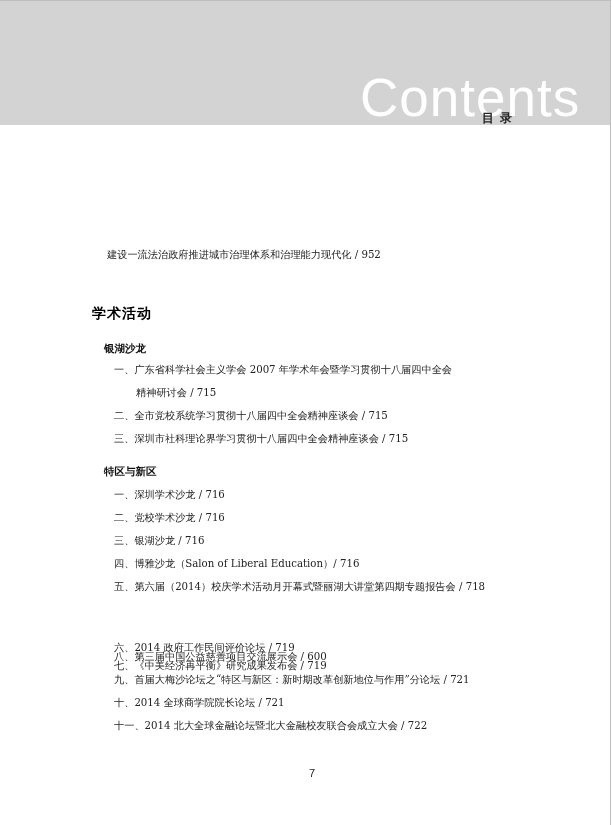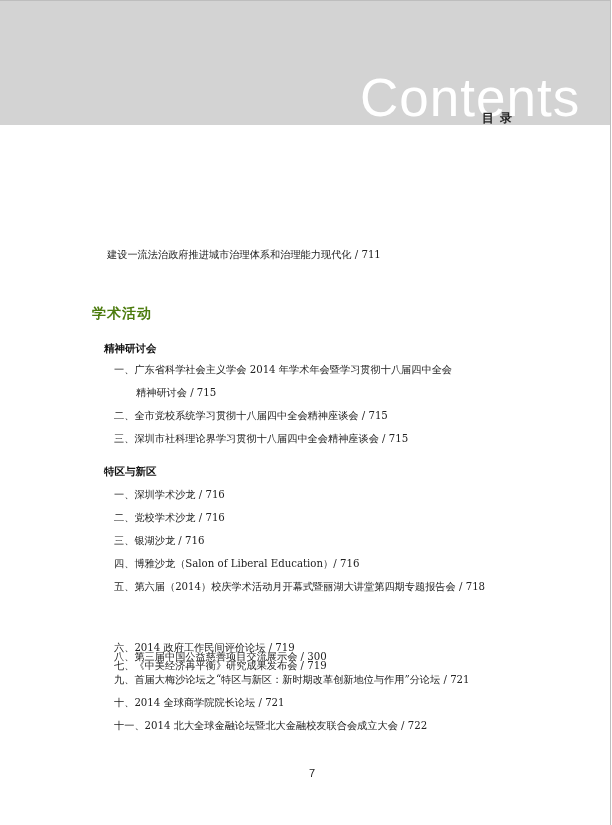--- a/index.html
+++ b/index.html
@@ -30,21 +30,21 @@
       font-size: 12px; line-height: 14px; color: #222; font-weight: bold;
       white-space: nowrap; letter-spacing: 6px;
     }
     .entry {
       position: absolute; font-size: 10.2px; line-height: 14px;
       white-space: nowrap; color: #222;
     }
     .section-title {
       position: absolute; left: 92px; top: 304px;
       font-family: "DejaVu Sans", "Liberation Sans", sans-serif;
-      font-size: 14px; line-height: 18px; font-weight: bold; color: #4d7c0f;
+      font-size: 14px; line-height: 18px; font-weight: bold; color: #000000;
       letter-spacing: 1px;
     }
     .sub-title {
       position: absolute; left: 104px;
       font-family: "DejaVu Sans", "Liberation Sans", sans-serif;
       font-size: 10.5px; line-height: 14px; font-weight: bold; color: #111;
     }
     .page-num {
       position: absolute; left: 309px; top: 767px;
       font-family: "Liberation Sans", "DejaVu Sans", sans-serif;
@@ -52,36 +52,36 @@
     }
   </style>
 </head>
 <body>
 
 <div class="header-band"></div>
 <div class="right-rule"></div>
 <div class="contents-title">Contents</div>
 <div class="mulu">目录</div>
 
-<div class="entry" style="left:107px; top:248px;">建设一流法治政府推进城市治理体系和治理能力现代化 / 711</div>
+<div class="entry" style="left:107px; top:248px;">建设一流法治政府推进城市治理体系和治理能力现代化 / 952</div>
 
 <div class="section-title">学术活动</div>
 
-<div class="sub-title" style="top:341px;">精神研讨会</div>
-<div class="entry" style="left:114px; top:363px;">一、广东省科学社会主义学会 2014 年学术年会暨学习贯彻十八届四中全会</div>
+<div class="sub-title" style="top:341px;">银湖沙龙</div>
+<div class="entry" style="left:114px; top:363px;">一、广东省科学社会主义学会 2007 年学术年会暨学习贯彻十八届四中全会</div>
 <div class="entry" style="left:136px; top:386px;">精神研讨会 / 715</div>
 <div class="entry" style="left:114px; top:409px;">二、全市党校系统学习贯彻十八届四中全会精神座谈会 / 715</div>
 <div class="entry" style="left:114px; top:432px;">三、深圳市社科理论界学习贯彻十八届四中全会精神座谈会 / 715</div>
 
 <div class="sub-title" style="top:464px;">特区与新区</div>
 <div class="entry" style="left:114px; top:488px;">一、深圳学术沙龙 / 716</div>
 <div class="entry" style="left:114px; top:511px;">二、党校学术沙龙 / 716</div>
 <div class="entry" style="left:114px; top:534px;">三、银湖沙龙 / 716</div>
 <div class="entry" style="left:114px; top:557px;">四、博雅沙龙（Salon of Liberal Education）/ 716</div>
 <div class="entry" style="left:114px; top:580px;">五、第六届（2014）校庆学术活动月开幕式暨丽湖大讲堂第四期专题报告会 / 718</div>
 <div class="entry" style="left:114px; top:603px;margin-top:38px;">六、2014 政府工作民间评价论坛 / 719</div>
 <div class="entry" style="left:114px; top:627px;margin-top:32px;">七、《中美经济再平衡》研究成果发布会 / 719</div>
-<div class="entry" style="left:114px; top:650px;">八、第三届中国公益慈善项目交流展示会 / 300</div>
+<div class="entry" style="left:114px; top:650px;">八、第三届中国公益慈善项目交流展示会 / 600</div>
 <div class="entry" style="left:114px; top:673px;">九、首届大梅沙论坛之“特区与新区：新时期改革创新地位与作用”分论坛 / 721</div>
 <div class="entry" style="left:114px; top:696px;">十、2014 全球商学院院长论坛 / 721</div>
 <div class="entry" style="left:114px; top:719px;">十一、2014 北大全球金融论坛暨北大金融校友联合会成立大会 / 722</div>
 
 <div class="page-num">7</div>
 
 </body></html>

